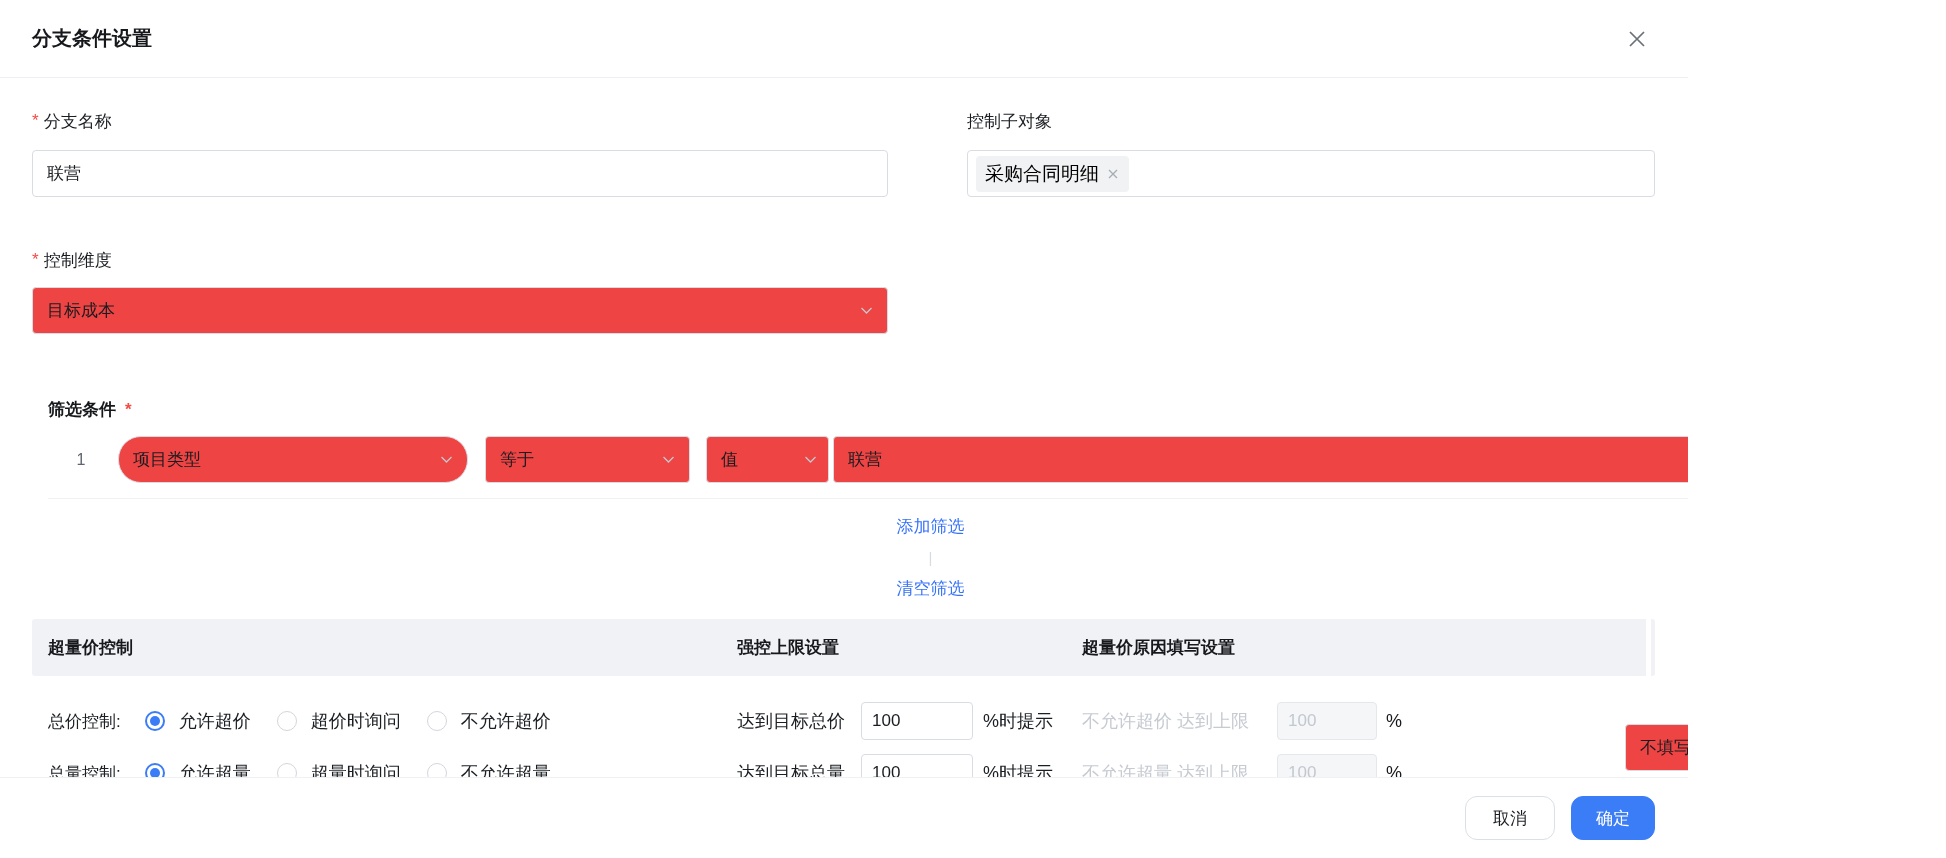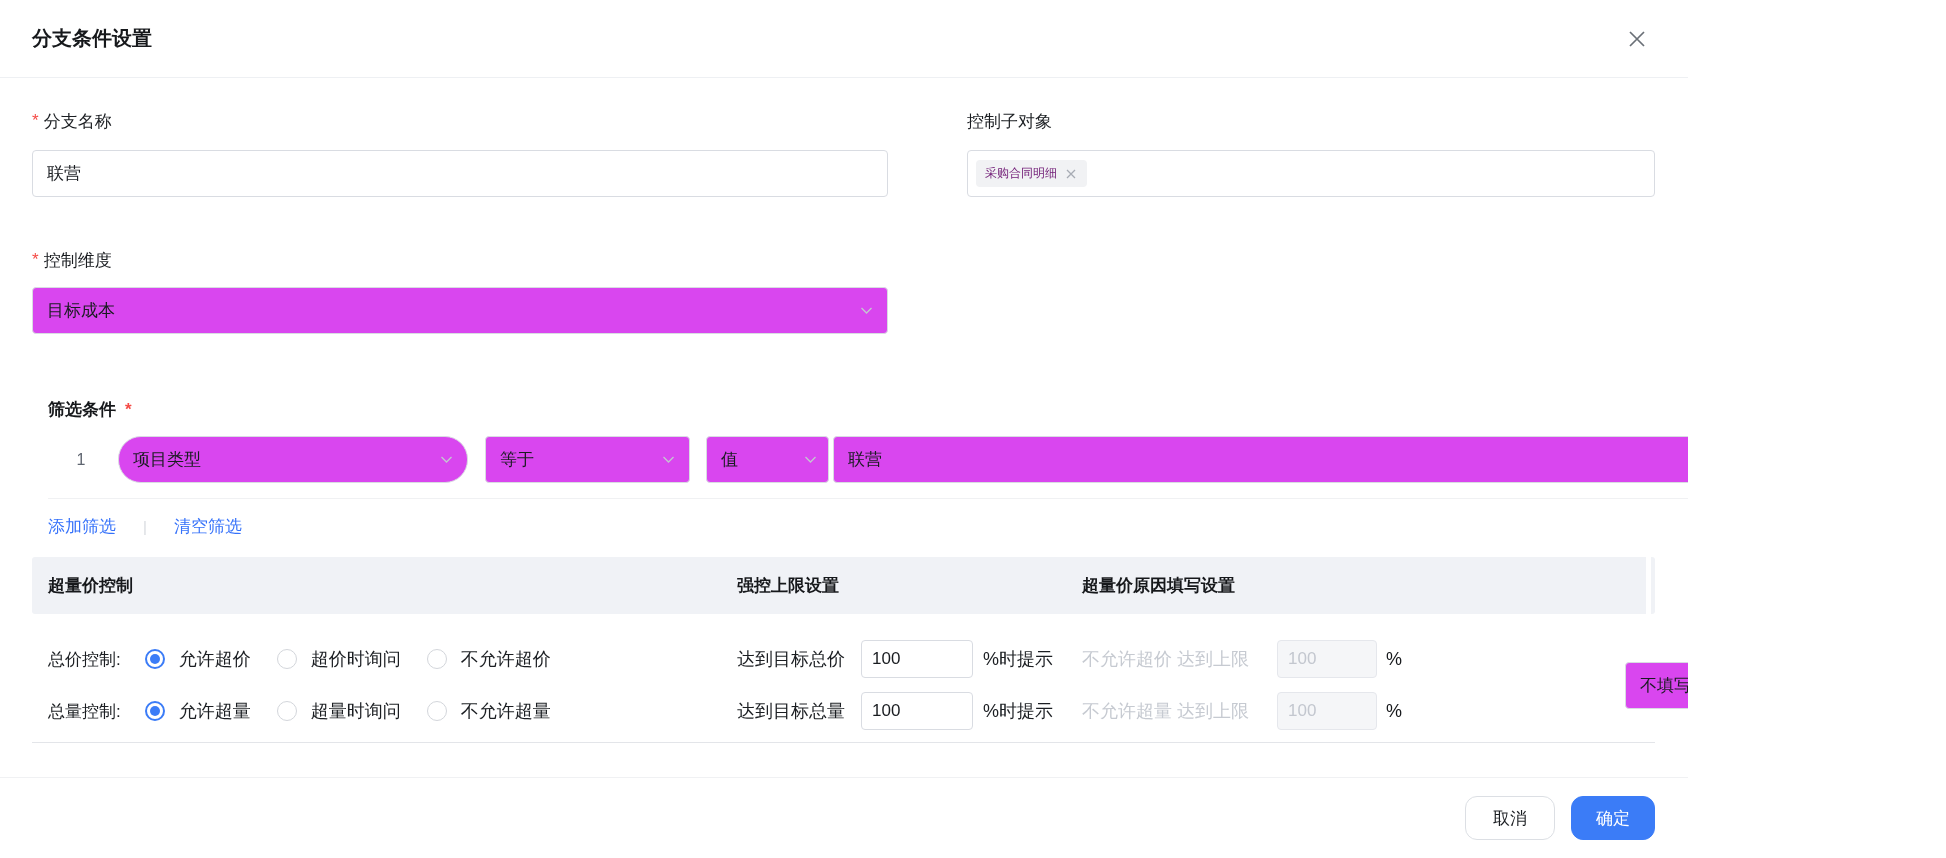--- a/index.html
+++ b/index.html
@@ -26,41 +26,41 @@
   .form-row{display:flex;margin-top:30px;}
   .col-left{width:856px;margin-right:79px;flex:none;}
   .col-right{flex:1;}
   .field-label{display:flex;align-items:center;font-size:17px;color:#1b1e22;height:26px;}
   .req{color:var(--danger);margin-right:5px;font-size:17px;}
   .text-input{margin-top:16px;width:100%;height:47px;border:1px solid var(--border);border-radius:4px;
     padding:0 14px;font-size:17px;color:var(--text);outline:none;font-family:inherit;background:#fff;}
   .multi-select{margin-top:16px;height:47px;border:1px solid var(--border);border-radius:4px;
     display:flex;align-items:center;padding:0 8px;cursor:text;}
   .tag{display:inline-flex;align-items:center;gap:7px;background:#f1f2f4;border-radius:4px;
-    padding:5px 9px;font-size:12px;color:#701a75;}
+    padding:5px 9px;font-size:19px;color:#000000;}
 
   .dim-field{margin-top:50px;width:856px;}
-  .select{height:47px;border:1px solid var(--border);border-radius:4px;background:#d946ef;
+  .select{height:47px;border:1px solid var(--border);border-radius:4px;background:#ef4444;
     display:flex;align-items:center;justify-content:space-between;padding:0 13px 0 14px;
     font-size:17px;color:var(--text);cursor:pointer;}
   .dim-field .select{margin-top:14px;}
 
   
   .filter-section{margin-top:64px;margin-left:16px;width:1765px;}
   .filter-title{display:flex;align-items:center;gap:9px;font-size:17px;font-weight:700;color:#16181b;}
   .filter-title .req{margin:0;font-weight:700;}
   .filter-row{margin-top:15px;display:flex;align-items:center;padding-bottom:15px;
     border-bottom:1px solid #f0f1f3;}
   .row-num{margin-left:26px;margin-right:30px;width:14px;font-size:16px;color:#5f6570;text-align:center;flex:none;}
   .sel-field{width:350px;flex:none;margin-right:17px;border-radius:23px;}
   .sel-op{width:205px;flex:none;margin-right:16px;}
   .sel-vtype{width:123px;flex:none;margin-right:4px;padding-right:10px;}
   .sel-value{flex:1;}
   .trash-btn{margin-left:17px;width:24px;height:24px;display:flex;align-items:center;justify-content:center;cursor:pointer;flex:none;}
-  .filter-links{margin-top:16px;display:flex;align-items:center;gap:27px;font-size:17px;}
+  .filter-links{margin-top:16px;display:flex;align-items:center;gap:11px;font-size:17px;flex-direction:column;}
   .filter-links a{color:var(--link);text-decoration:none;cursor:pointer;}
   .link-sep{color:#d8dbe0;font-size:15px;}
 
   
   .control-table{margin-top:19px;}
   .thead{position:relative;height:57px;background:var(--table_header_bg);border-radius:3px;
     display:grid;grid-template-columns:689px 345px 543px 1fr;align-items:center;}
   .thead::after{content:"";position:absolute;right:4px;top:0;bottom:0;width:5px;background:#fff;}
   .th{padding-left:16px;font-size:17px;font-weight:700;color:#16181b;}
   .tbody{display:grid;grid-template-columns:689px 345px 543px 1fr;padding:26px 0 12px;

